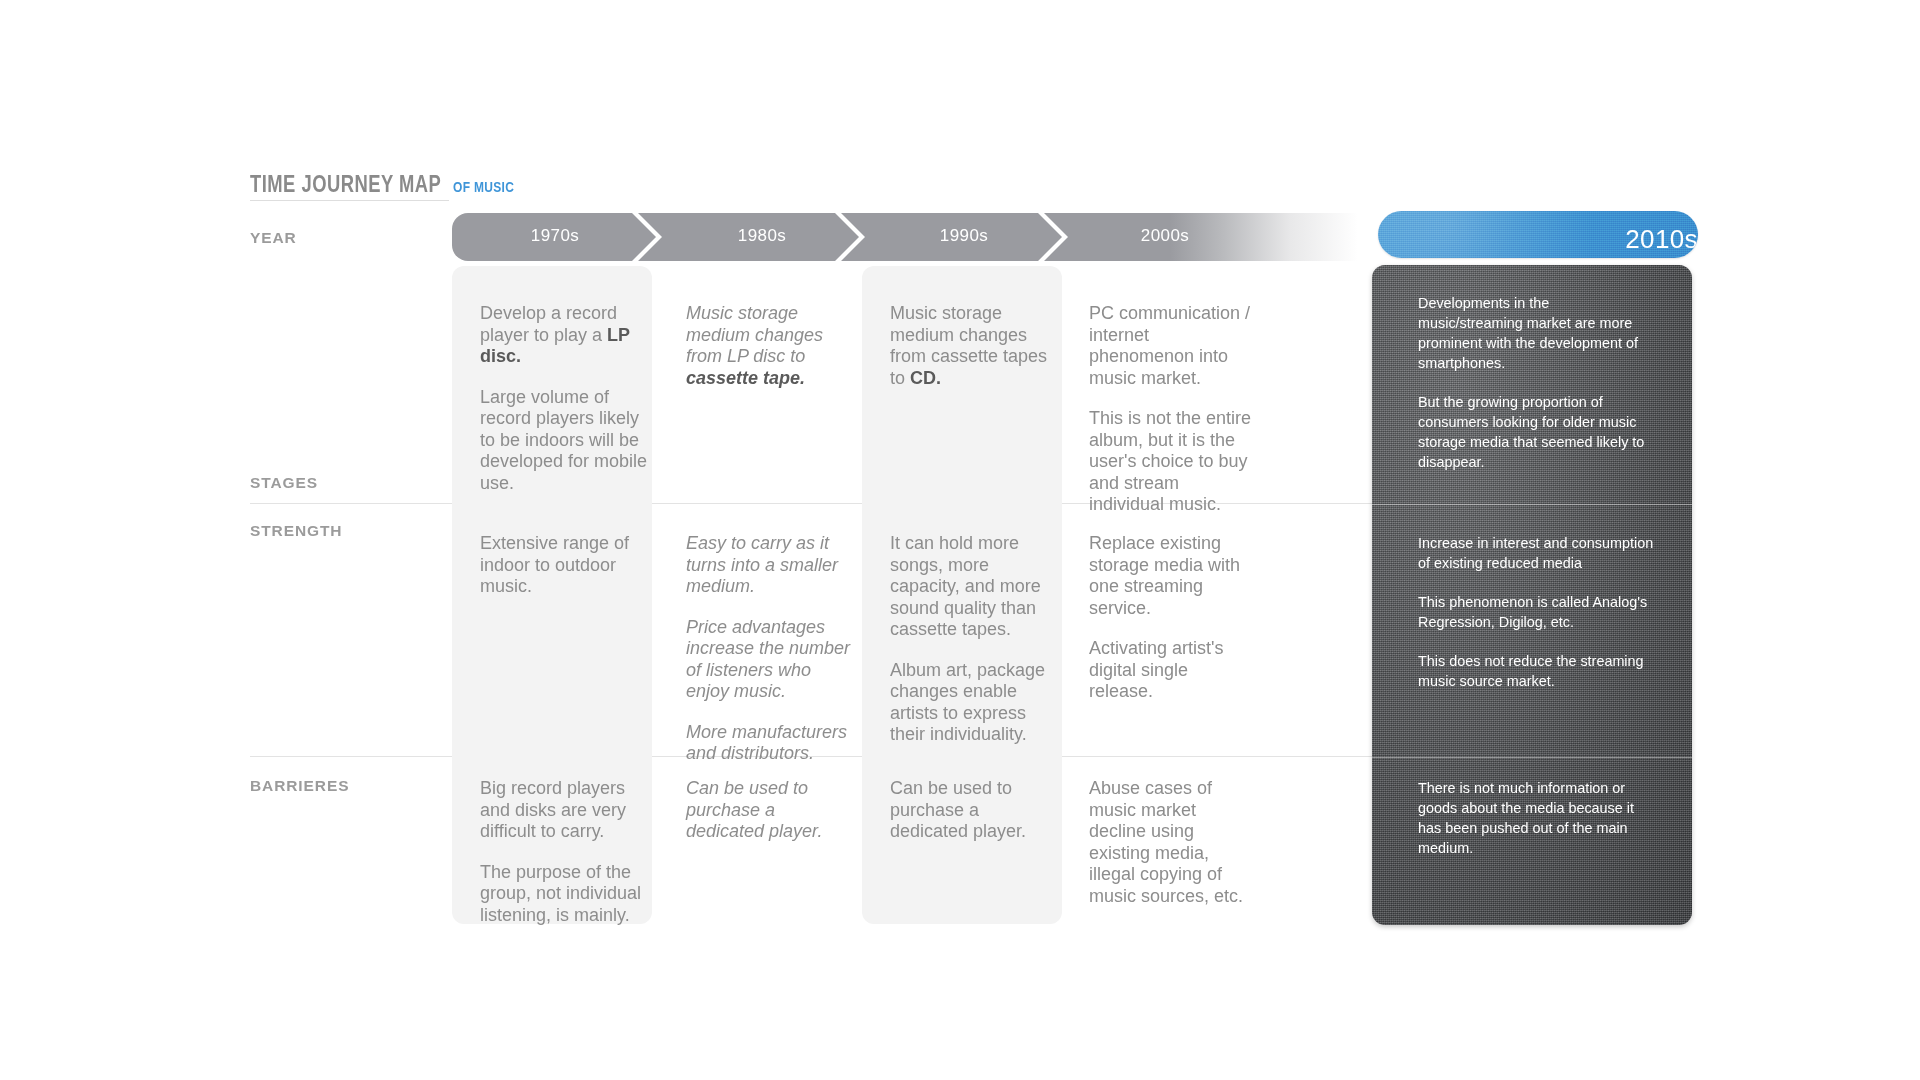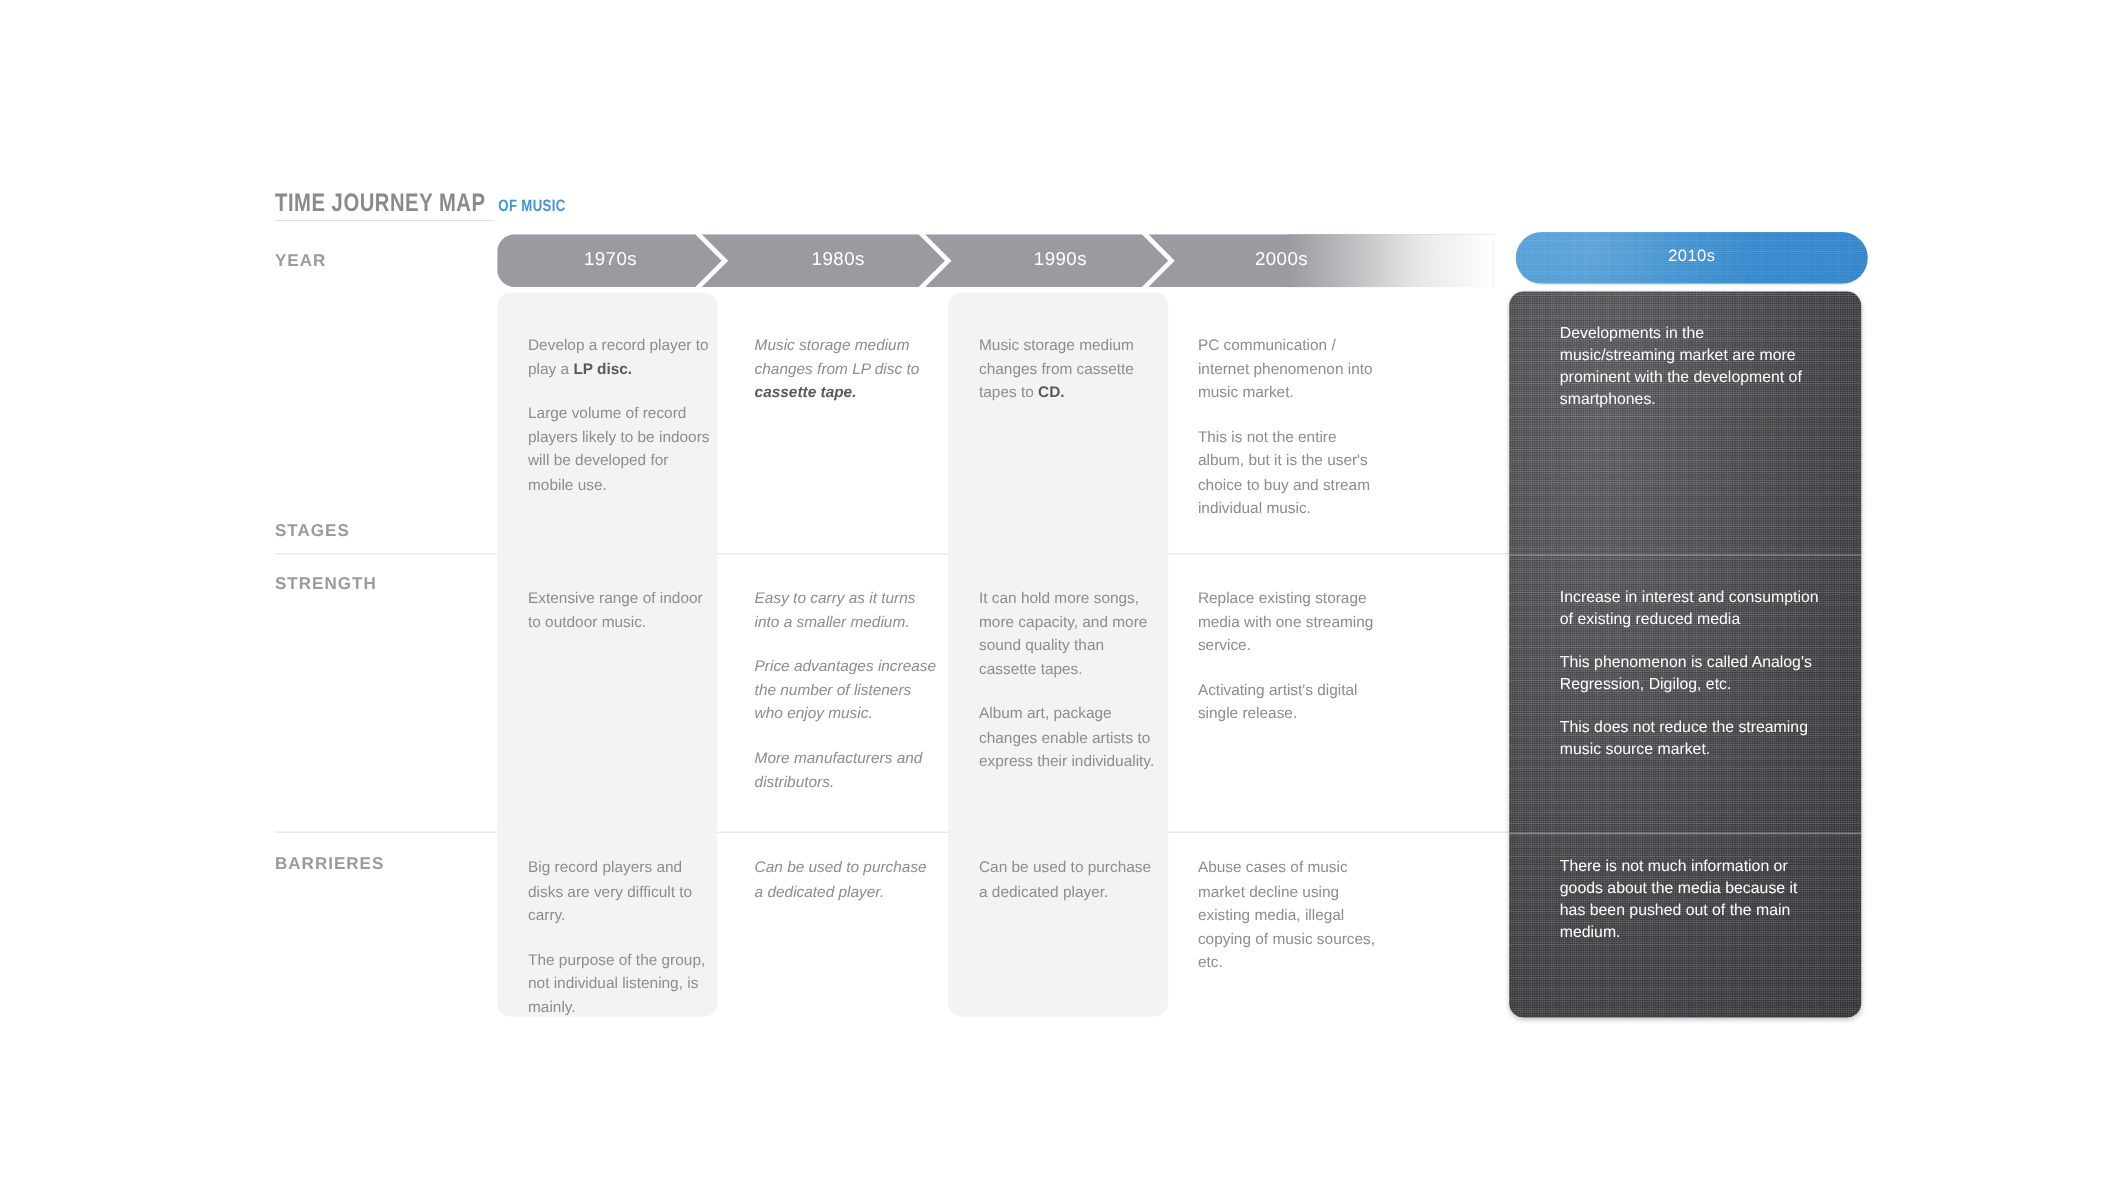--- a/index.html
+++ b/index.html
@@ -136,22 +136,22 @@
     background-image:
       repeating-linear-gradient(0deg, rgba(255,255,255,0.30) 0 1px, rgba(0,0,0,0.22) 1px 2px),
       repeating-linear-gradient(90deg, rgba(255,255,255,0.22) 0 1px, rgba(0,0,0,0.18) 1px 2px);
     background-size: 2px 2px, 2px 2px;
     mix-blend-mode: overlay;
   }
   #pill-2010-label {
     position: absolute;
     left: 0; right: 0;
     top: 13px;
-    text-align: center;
-    font-size: 15px;
+    text-align: right;
+    font-size: 26px;
     color: #ffffff;
     letter-spacing: 0.4px;
     z-index: 2;
   }
 
   
   .colpanel {
     position: absolute;
     top: 258px;
     width: 200px;
@@ -194,21 +194,21 @@
     background: rgba(255,255,255,0.42);
     z-index: 3;
   }
   #panel-div-1 { top: 239px; }
   #panel-div-2 { top: 492px; }
 
   
   .cell {
     position: absolute;
     width: 168px;
-    font-size: 14px;
+    font-size: 18px;
     line-height: 21.5px;
     color: #8d8d8d;
   }
   .cell p { margin: 0 0 19px 0; }
   .cell p:last-child { margin-bottom: 0; }
   .cell b { color: #5a5a5a; font-weight: bold; }
 
   .cell-dark {
     position: absolute;
     width: 236px;
@@ -292,20 +292,21 @@
     </div>
   <div class="cell cx2 ry-stages">
       <p>Music storage medium changes from cassette tapes to <b>CD.</b></p>
     </div>
   <div class="cell cx3 ry-stages">
       <p>PC communication / internet phenomenon into music market.</p>
       <p>This is not the entire album, but it is the user's choice to buy and stream individual music.</p>
     </div>
   <div class="cell-dark cxd ryd-stages">
       <p>Developments in the music/streaming market are more prominent with the development of smartphones.</p>
+      <p>But the growing proportion of consumers looking for older music storage media that seemed likely to disappear.</p>
     </div>
 
   <div class="cell cx0 ry-strength">
       <p>Extensive range of indoor to outdoor music.</p>
     </div>
   <div class="cell cx1 ry-strength">
       <p>Easy to carry as it turns into a smaller medium.</p>
       <p>Price advantages increase the number of listeners who enjoy music.</p>
       <p>More manufacturers and distributors.</p>
     </div>

